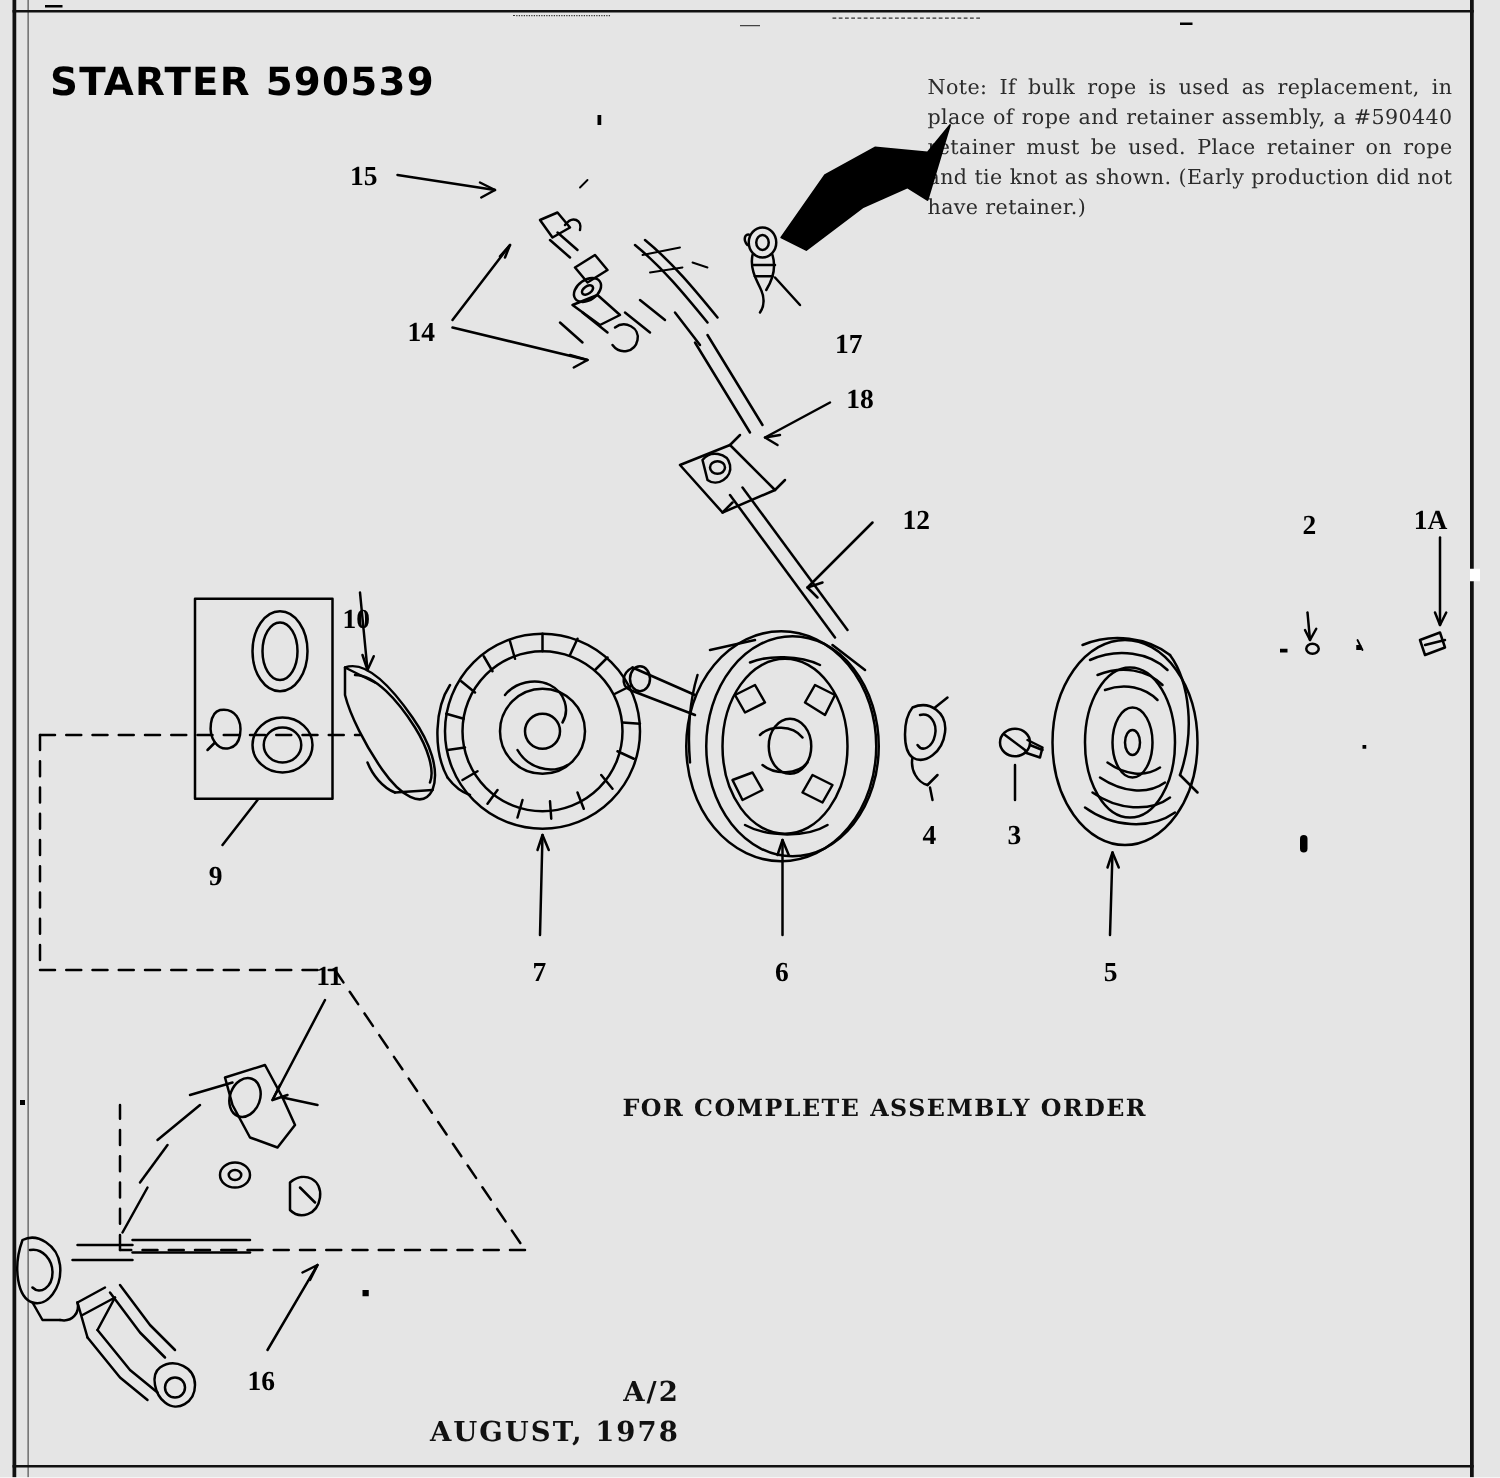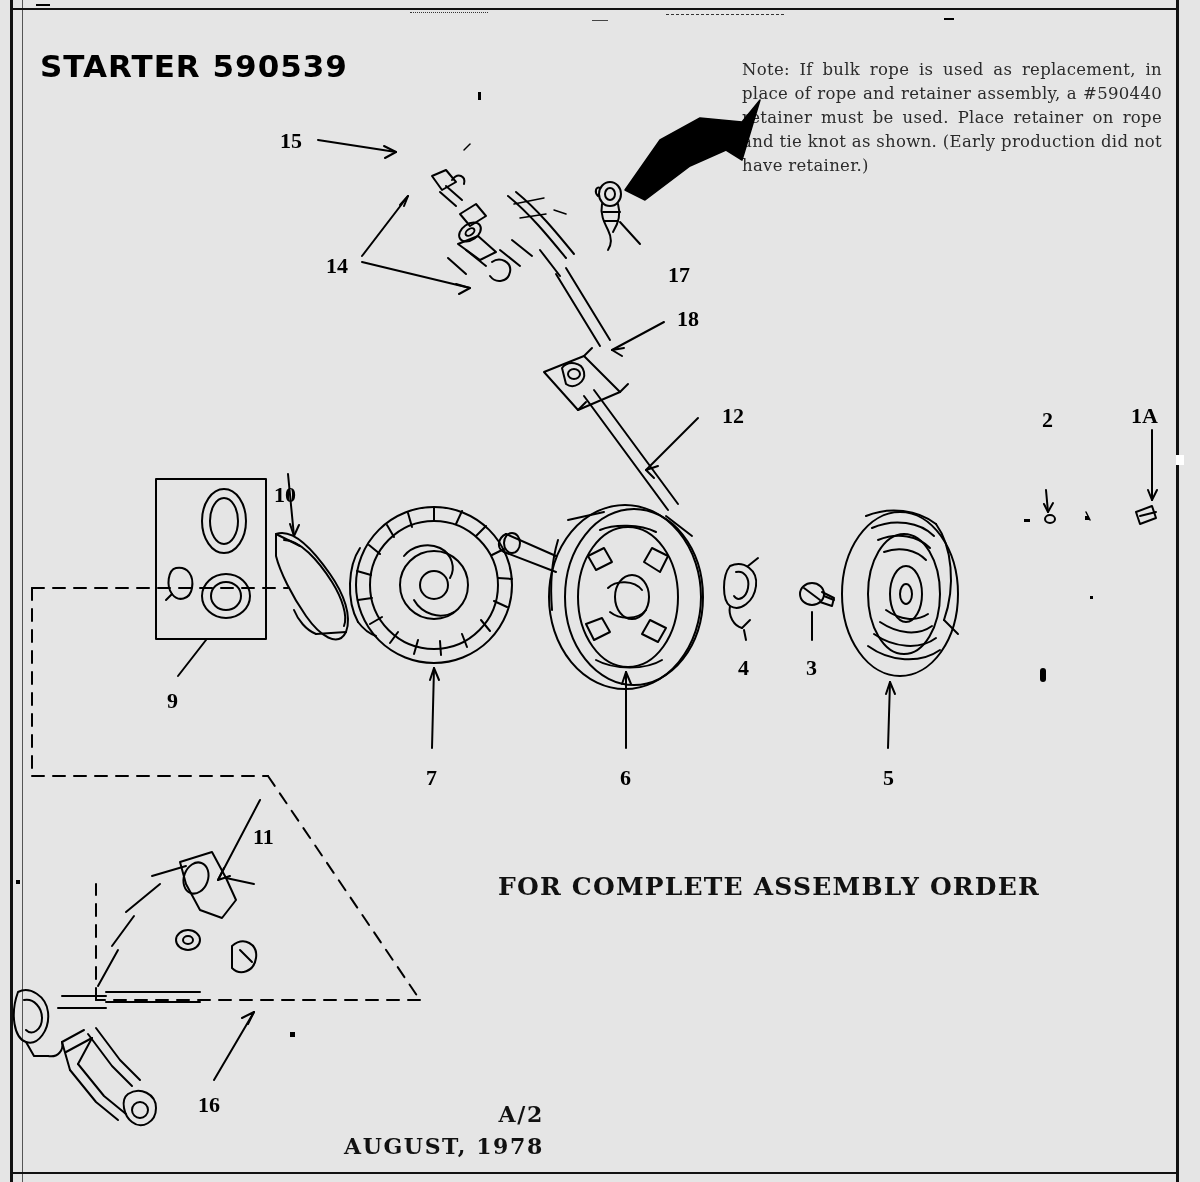--- a/index.html
+++ b/index.html
@@ -77,21 +77,21 @@
     line-height: 24px;
     color: #2b2b2b;
     text-align: justify;
     letter-spacing: 0.3px;
   }
   .order-text {
     position: absolute;
     left: 498px; top: 872px;
     font-family: "DejaVu Serif", serif;
     font-weight: bold;
-    font-size: 25px;
+    font-size: 19px;
     letter-spacing: 1.2px;
     line-height: 30px;
     color: #111;
   }
   .revision {
     position: absolute;
     left: 344px; top: 1098px;
     font-family: "DejaVu Serif", serif;
     font-weight: bold;
     font-size: 22px;
@@ -403,16 +403,16 @@
   <div class="callout" style="left:722px; top:403px;">12</div>
   <div class="callout" style="left:1042px; top:407px;">2</div>
   <div class="callout" style="left:1131px; top:403px;">1A</div>
   <div class="callout" style="left:274px; top:470px;margin-top:12px;">10</div>
   <div class="callout" style="left:167px; top:688px;">9</div>
   <div class="callout" style="left:738px; top:655px;">4</div>
   <div class="callout" style="left:806px; top:655px;">3</div>
   <div class="callout" style="left:426px; top:765px;">7</div>
   <div class="callout" style="left:620px; top:765px;">6</div>
   <div class="callout" style="left:883px; top:765px;">5</div>
-  <div class="callout" style="left:253px; top:824px;">11</div>
+  <div class="callout" style="left:253px; top:768px;">11</div>
   <div class="callout" style="left:198px; top:1092px;">16</div>
 
 </div>
 
 </body></html>

